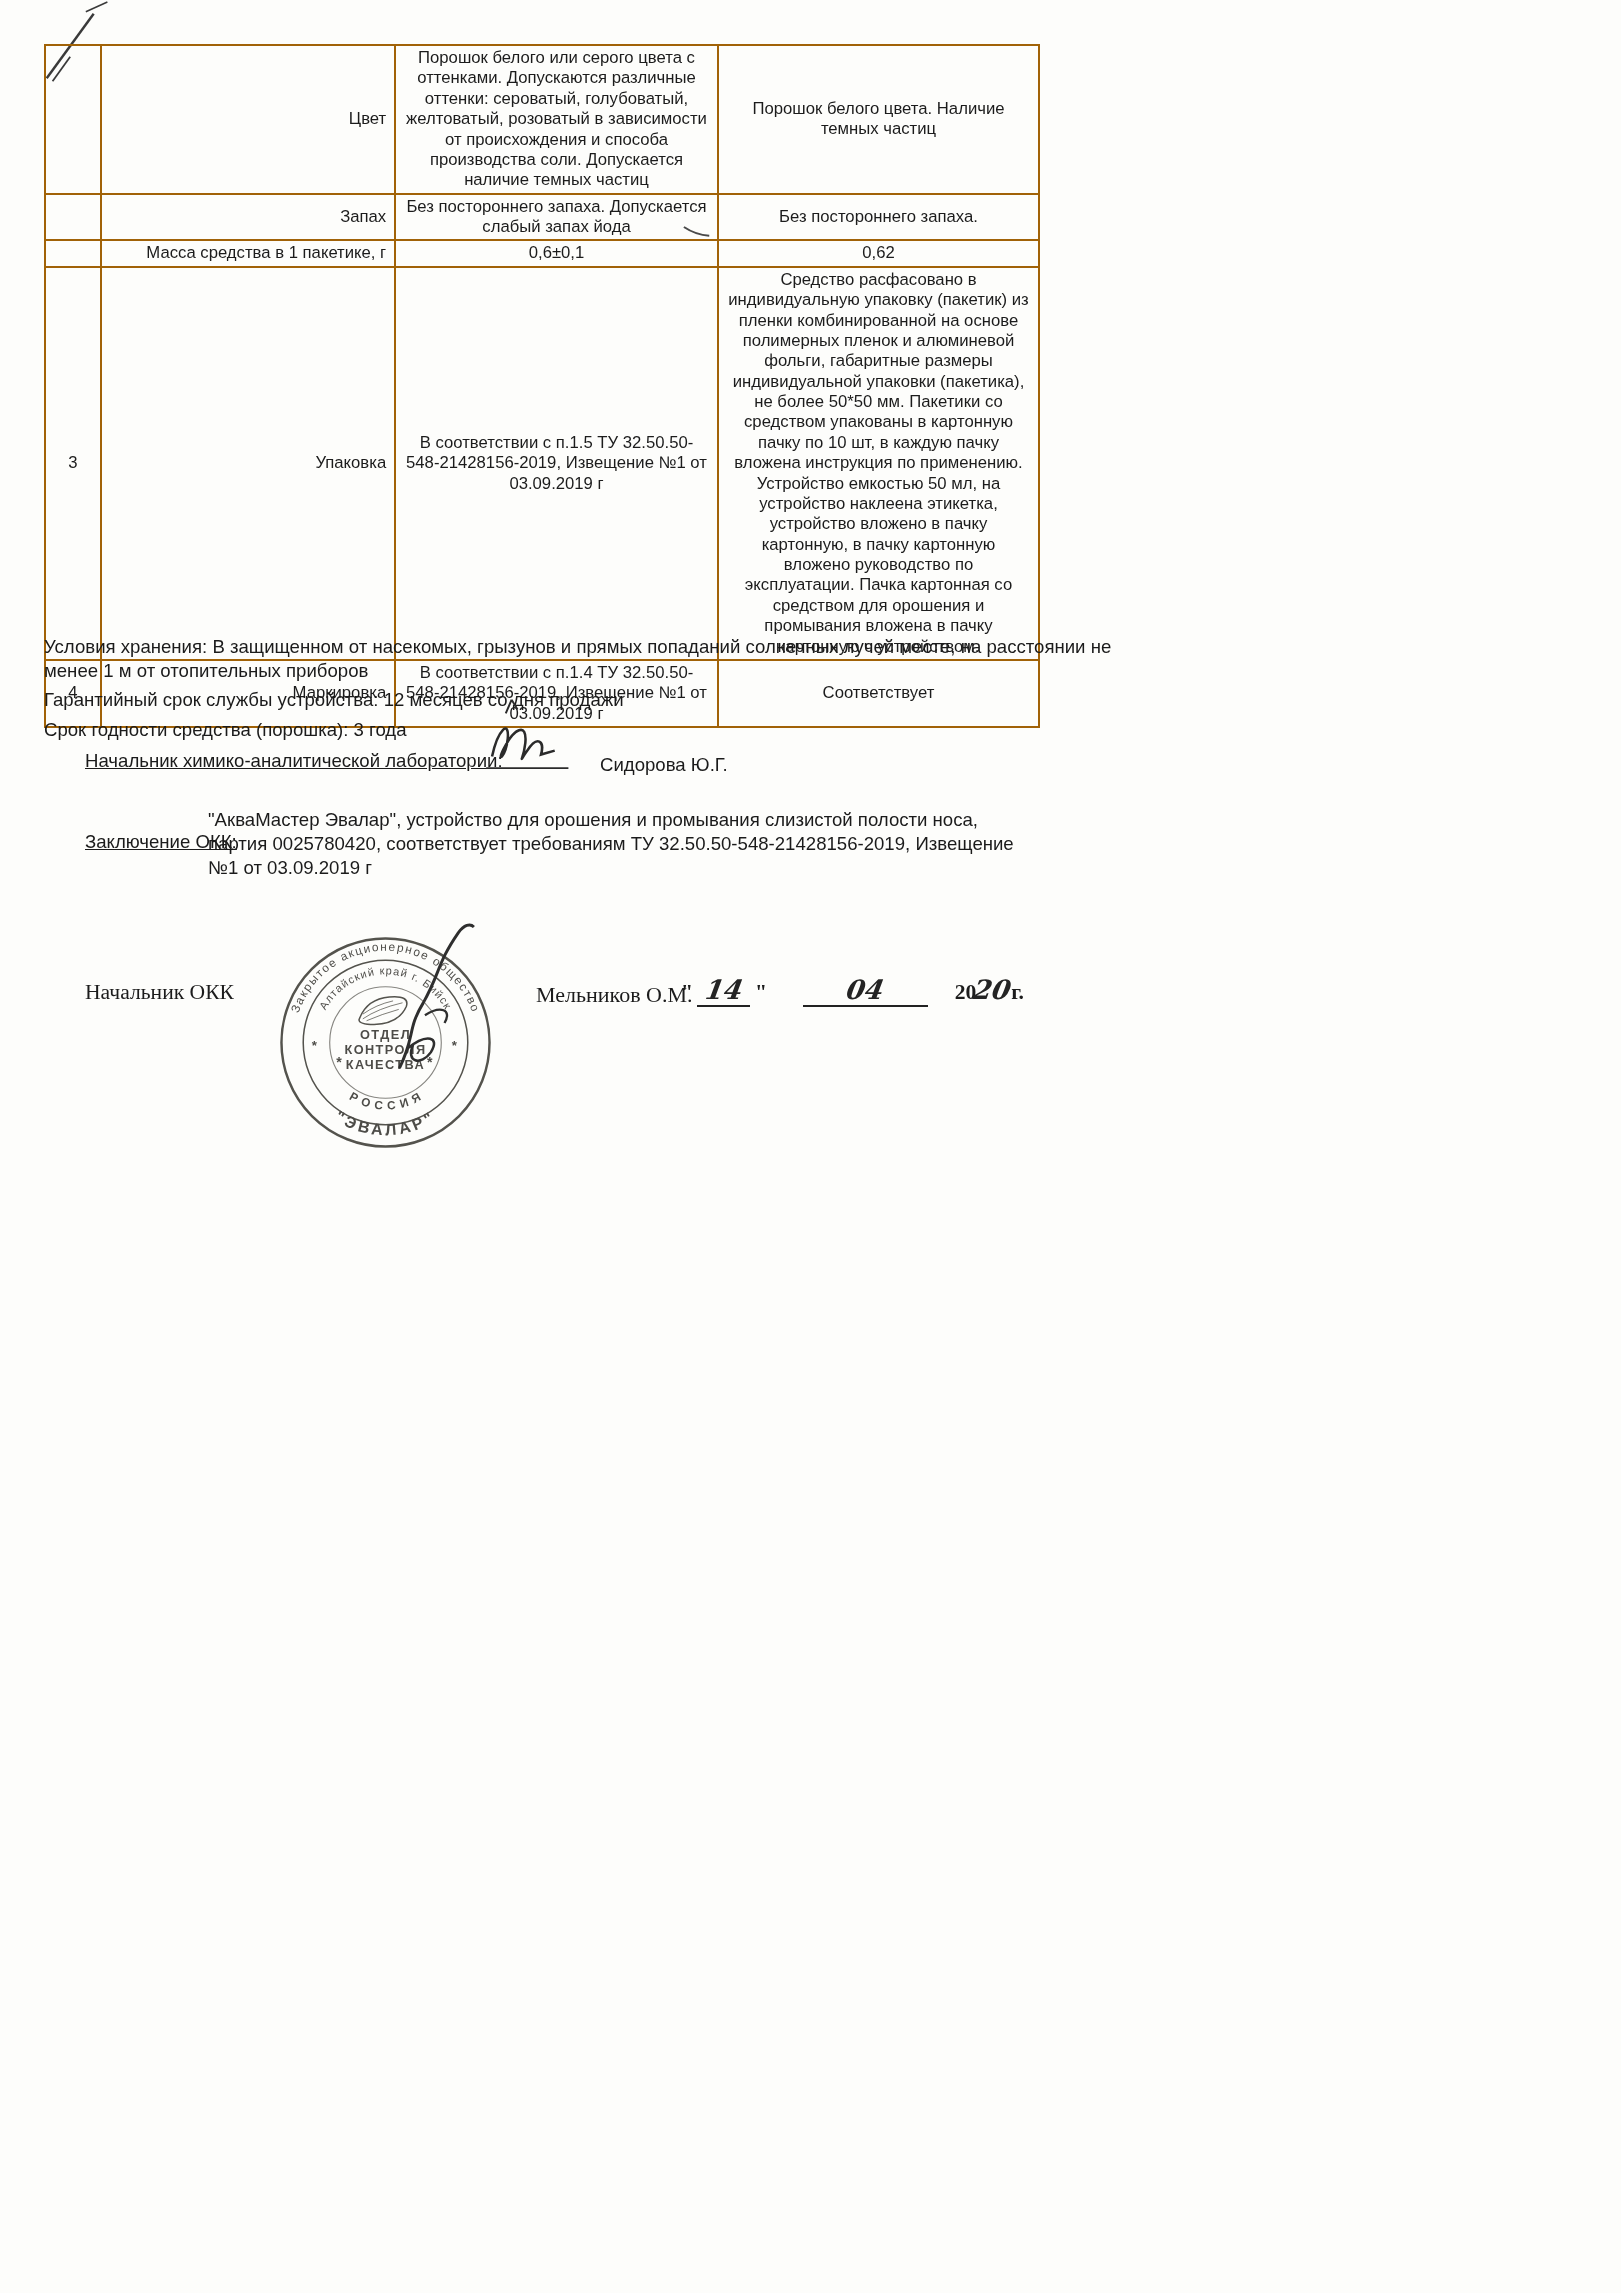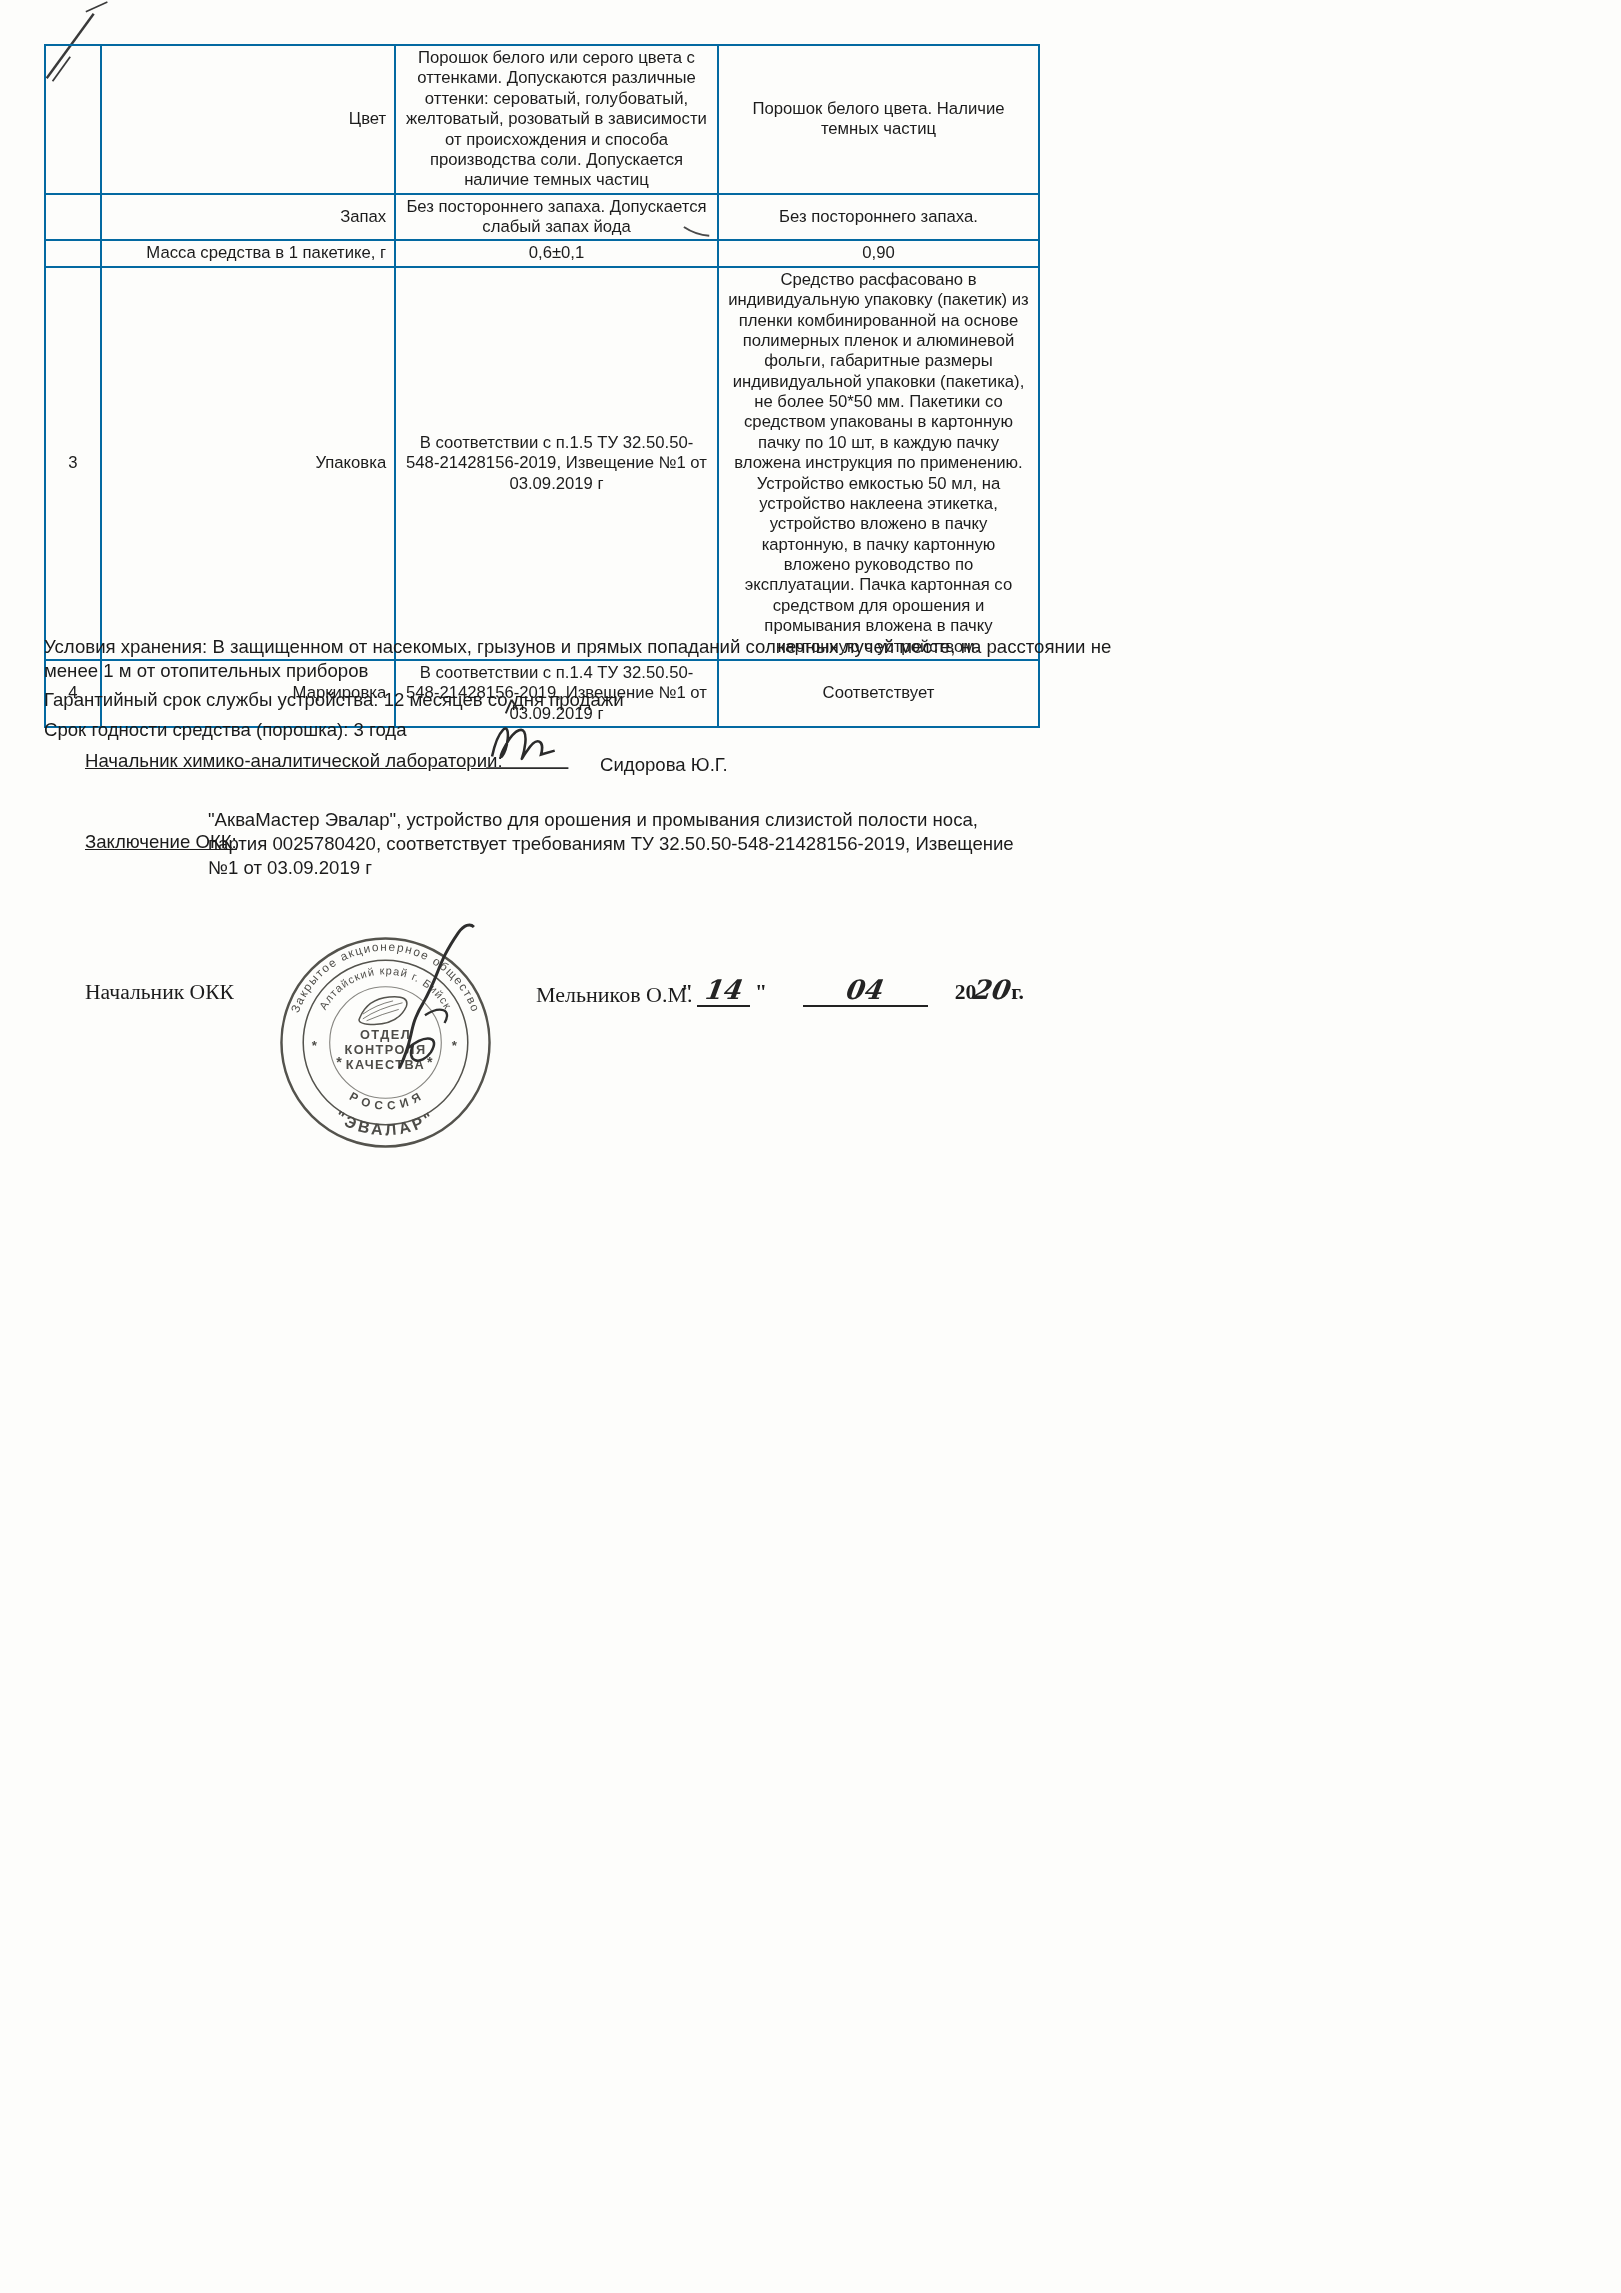--- a/index.html
+++ b/index.html
@@ -13,21 +13,21 @@
     overflow:hidden;
   }
   
   table.spec {
     position:absolute; left:44px; top:44px;
     width:994px;
     border-collapse:collapse;
     table-layout:fixed;
   }
   table.spec td {
-    border:2px solid #0369a1;
+    border:2px solid #a16207;
     padding:2px 7.8px;
     font-size:16.7px;
     line-height:1.22;
     vertical-align:middle;
     word-wrap:break-word;
     margin-top:20px;
   }
   td.c-num  { text-align:center; }
   td.c-name { text-align:right; padding-left:9.8px; }
   td.c-req  { text-align:center; }
@@ -91,21 +91,21 @@
     <tr style="height:45px;">
       <td class="c-num"></td>
       <td class="c-name">Запах</td>
       <td class="c-req">Без постороннего запаха. Допускается слабый запах йода</td>
       <td class="c-res">Без постороннего запаха.</td>
     </tr>
     <tr style="height:24.5px;padding-left:32px;">
       <td class="c-num"></td>
       <td class="c-name">Масса средства в 1 пакетике, г</td>
       <td class="c-req">0,6±0,1</td>
-      <td class="c-res">0,90</td>
+      <td class="c-res">0,62</td>
     </tr>
     <tr style="height:306px;">
       <td class="c-num">3</td>
       <td class="c-name">Упаковка</td>
       <td class="c-req">В соответствии с п.1.5 ТУ 32.50.50-548-21428156-2019, Извещение №1 от 03.09.2019 г</td>
       <td class="c-res small-text">Средство расфасовано в индивидуальную упаковку (пакетик) из пленки комбинированной на основе полимерных пленок и  алюминевой фольги, габаритные размеры индивидуальной упаковки (пакетика), не более 50*50 мм. Пакетики со средством упакованы в картонную пачку по 10 шт, в каждую пачку вложена инструкция по применению. Устройство емкостью 50 мл, на устройство наклеена этикетка, устройство вложено в пачку картонную, в пачку картонную вложено руководство по эксплуатации. Пачка картонная со средством для орошения и промывания вложена в пачку картонную с устройством.</td>
     </tr>
     <tr style="height:65px;">
       <td class="c-num">4</td>
       <td class="c-name">Маркировка</td>

